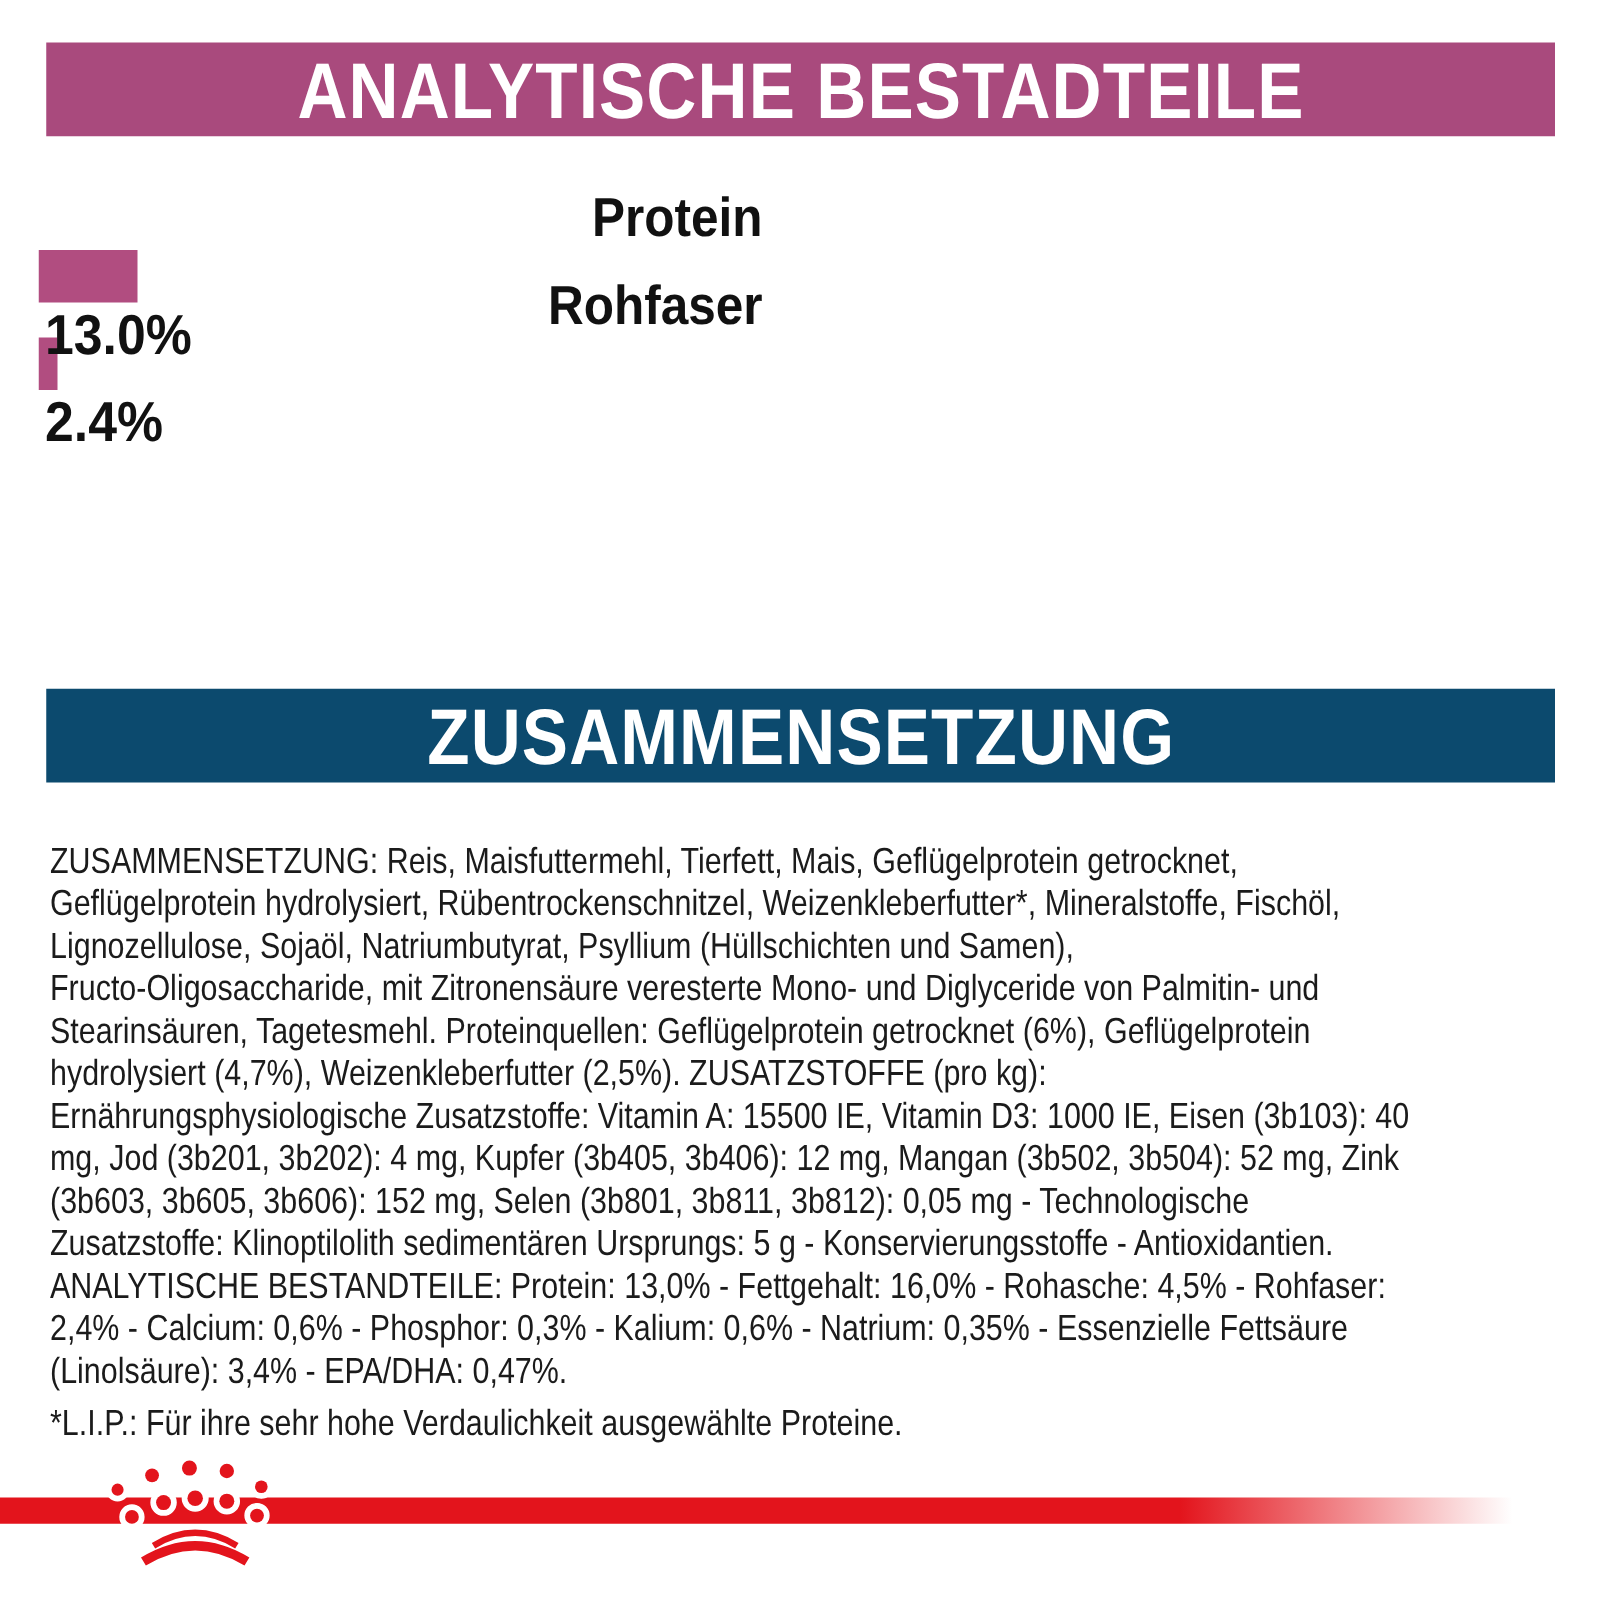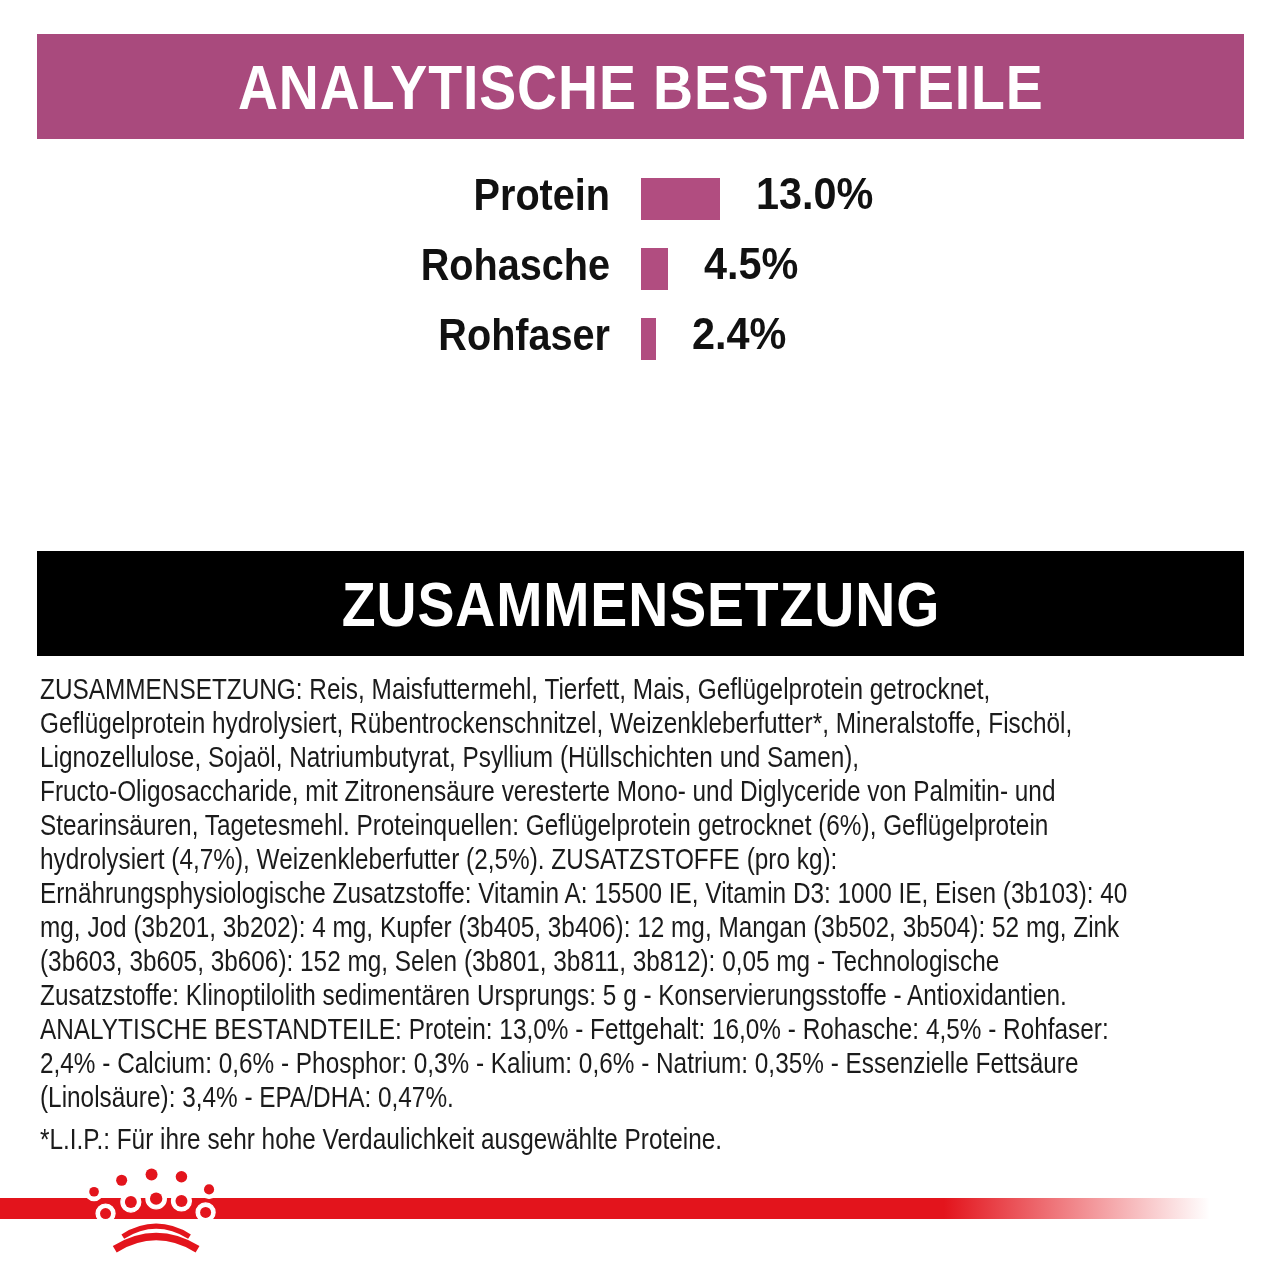--- a/index.html
+++ b/index.html
@@ -5,34 +5,34 @@
   html,body{margin:0;padding:0;background:#ffffff;}
   .page{
     position:relative;
     width:1280px;height:1280px;
     background:#ffffff;
     overflow:hidden;
     font-family:"Liberation Sans", sans-serif;
   }
   
   .banner{
-    position:absolute;left:37px;width:1207px;height:105px;
+    position:absolute;left:37px;width:1207px;height:75px;
     background:#a94a7d;
-    display:flex;align-items:center;justify-content:center;
+    display:flex;align-items:flex-end;justify-content:center;
   }
   .banner-1{top:34px;}
   .banner-2{top:551px;}
   .banner-text{
     font-size:63px;font-weight:bold;color:#ffffff;
     white-space:nowrap;letter-spacing:1px;
     transform:scaleX(0.88);transform-origin:50% 50%;
   }
   
   .chart{position:absolute;top:150px;left:0;width:1280px;}
-  .crow{display:flex;align-items:flex-end;height:70px;}
+  .crow{display:flex;align-items:flex-start;height:70px;flex-direction:column;}
   .clabel{
     width:610px;text-align:right;
     font-size:44px;font-weight:bold;color:#111111;
     white-space:nowrap;
     transform:scaleX(0.90);transform-origin:100% 50%;
   }
   .cbar{height:42px;margin-left:31px;flex:0 0 auto;background:#b14d80;}
   .cvalue{
     margin-left:36px;
     font-size:45px;font-weight:bold;color:#111111;
@@ -73,35 +73,30 @@
   </div>
 
   <div class="chart" id="chart">
   <div class="crow">
     <div class="clabel">Protein</div>
     <div class="cbar" style="width: 79px; background: rgb(177, 77, 128);"></div>
     <div class="cvalue">13.0%</div>
   </div>
 
 
-  <div class="crow">
-    <div class="clabel">Rohasche</div>
-    <div class="cbar" style="width: 27px; background: rgb(177, 77, 128);"></div>
-    <div class="cvalue">4.5%</div>
-  </div>
 
   <div class="crow">
     <div class="clabel">Rohfaser</div>
     <div class="cbar" style="width: 15px; background: rgb(177, 77, 128);"></div>
     <div class="cvalue">2.4%</div>
   </div>
 
 </div>
 
-  <div class="banner banner-2" style="background: #000000;">
+  <div class="banner banner-2" style="background: #0c4a6e;">
     <span class="banner-text">ZUSAMMENSETZUNG</span>
   </div>
 
   <div class="body-text" id="composition">
       <div class="tline">ZUSAMMENSETZUNG: Reis, Maisfuttermehl, Tierfett, Mais, Geflügelprotein getrocknet,</div>
       <div class="tline">Geflügelprotein hydrolysiert, Rübentrockenschnitzel, Weizenkleberfutter*, Mineralstoffe, Fischöl,</div>
       <div class="tline">Lignozellulose, Sojaöl, Natriumbutyrat, Psyllium (Hüllschichten und Samen),</div>
       <div class="tline">Fructo-Oligosaccharide, mit Zitronensäure veresterte Mono- und Diglyceride von Palmitin- und</div>
       <div class="tline">Stearinsäuren, Tagetesmehl. Proteinquellen: Geflügelprotein getrocknet (6%), Geflügelprotein</div>
       <div class="tline">hydrolysiert (4,7%), Weizenkleberfutter (2,5%). ZUSATZSTOFFE (pro kg):</div>

